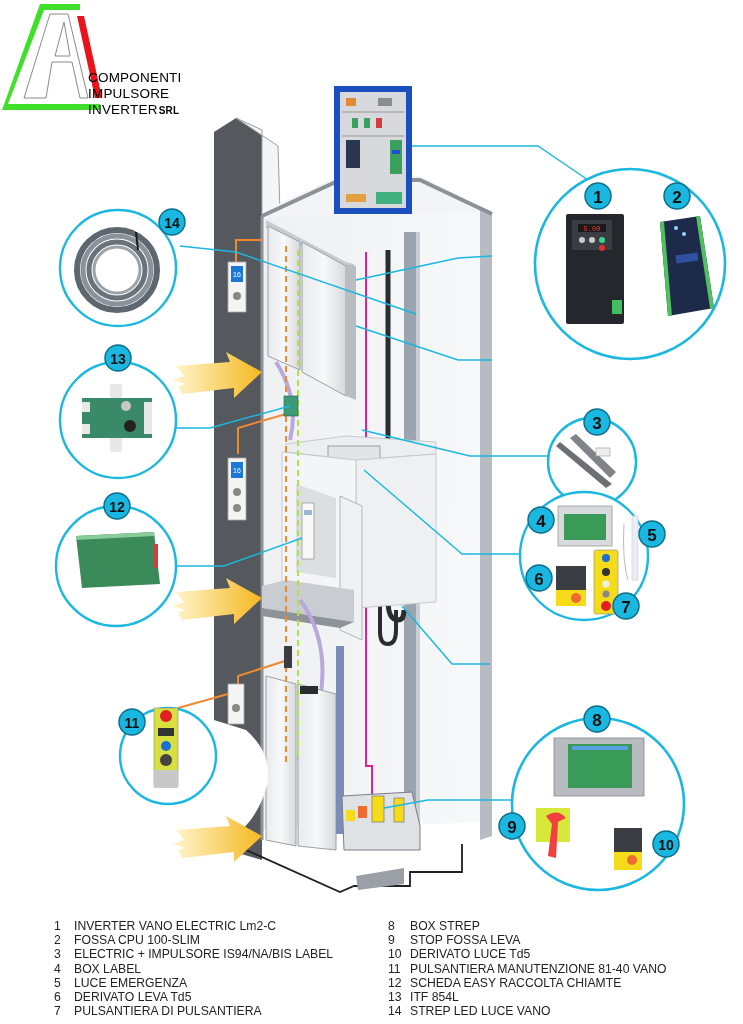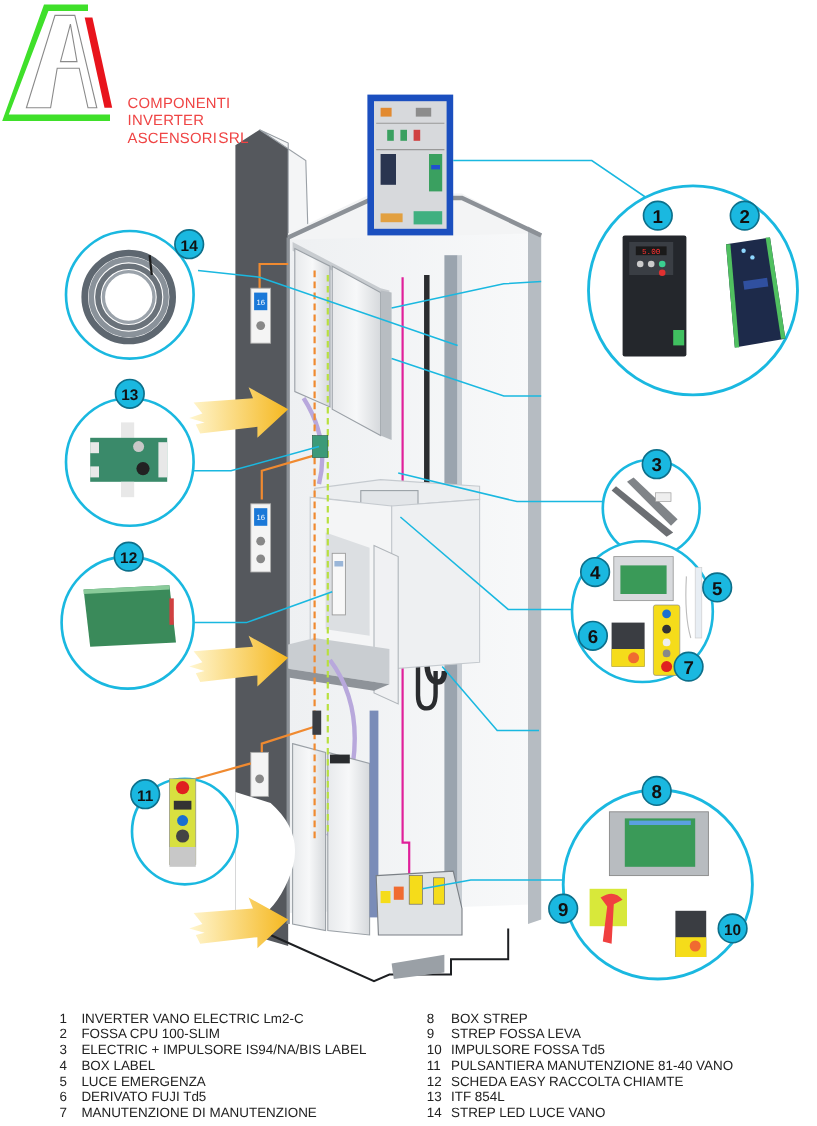--- a/index.html
+++ b/index.html
@@ -1,19 +1,19 @@
 <!DOCTYPE html>
 <html><head>
 <meta charset="utf-8">
 <style>
   html, body { margin:0; padding:0; background:#ffffff; }
   body { width:743px; height:1024px; position:relative; overflow:hidden; font-family:"Liberation Sans", sans-serif; }
   #diagram { position:absolute; left:0; top:0; width:743px; height:1024px; }
-  .logo-text { position:absolute; left:116px; font-size:13.5px; color:#ef4444; letter-spacing:0.2px; line-height:15px;margin-top:16px; }
-  .logo-text .srl { font-size:14px; margin-left:1px; }
+  .logo-text { position:absolute; left:88px; font-size:13.5px; color:#000000; letter-spacing:0.2px; line-height:15px; }
+  .logo-text .srl { font-size:10px; margin-left:1px;font-weight:bold; }
   .badge-num { font-family:"Liberation Sans", sans-serif; font-weight:bold; font-size:17px; fill:#111; text-anchor:middle; dominant-baseline:central; }
   .legend { position:absolute; top:919px; font-size:12.2px; color:#222; line-height:14.2px; }
   .legend .row { display:flex; white-space:nowrap; }
   .legend .num { display:inline-block; width:20px; text-align:left; }
   #legend-left { left:50px; }
   #legend-left .num { width:24px; padding-left:4px; box-sizing:border-box; }
   #legend-right { left:388px; }
   #legend-right .num { width:22px; }
   .tiny { font-size:7px; fill:#fff; font-family:"Liberation Sans", sans-serif; }
 </style>
@@ -348,22 +348,22 @@
       <line x1="136" y1="232" x2="138" y2="250" stroke="#1a1a1a" stroke-width="2"></line>
     </g>
     <g>
       <circle cx="172" cy="222" r="13" fill="#1ab8e0" stroke="#0d6f8a" stroke-width="1.5"></circle>
       <text x="172" y="223" class="badge-num" style="font-size:14px">14</text>
     </g>
   </g>
 </svg>
 
 <div class="logo-text" style="top:70px;">COMPONENTI</div>
-<div class="logo-text" style="top:86px;">INVERTER</div>
-<div class="logo-text" style="top:102px;"><span>ASCENSORI</span><span class="srl">SRL</span></div>
+<div class="logo-text" style="top:86px;">IMPULSORE</div>
+<div class="logo-text" style="top:102px;"><span>INVERTER</span><span class="srl">SRL</span></div>
 
 <div class="legend" id="legend-left">
   <div class="row">
       <span class="num">1</span>
       <span>INVERTER VANO ELECTRIC Lm2-C</span>
     </div>
   <div class="row">
       <span class="num">2</span>
       <span>FOSSA CPU 100-SLIM</span>
     </div>
@@ -374,40 +374,40 @@
   <div class="row">
       <span class="num">4</span>
       <span>BOX LABEL</span>
     </div>
   <div class="row">
       <span class="num">5</span>
       <span>LUCE EMERGENZA</span>
     </div>
   <div class="row">
       <span class="num">6</span>
-      <span>DERIVATO FUJI Td5</span>
+      <span>DERIVATO LEVA Td5</span>
     </div>
   <div class="row">
       <span class="num">7</span>
-      <span>MANUTENZIONE DI MANUTENZIONE</span>
+      <span>PULSANTIERA DI PULSANTIERA</span>
     </div>
 </div>
 
 <div class="legend" id="legend-right">
   <div class="row">
       <span class="num">8</span>
       <span>BOX STREP</span>
     </div>
   <div class="row">
       <span class="num">9</span>
-      <span>STREP FOSSA LEVA</span>
+      <span>STOP FOSSA LEVA</span>
     </div>
   <div class="row">
       <span class="num">10</span>
-      <span>IMPULSORE FOSSA Td5</span>
+      <span>DERIVATO LUCE Td5</span>
     </div>
   <div class="row">
       <span class="num">11</span>
       <span>PULSANTIERA MANUTENZIONE 81-40 VANO</span>
     </div>
   <div class="row">
       <span class="num">12</span>
       <span>SCHEDA EASY RACCOLTA CHIAMTE</span>
     </div>
   <div class="row">

